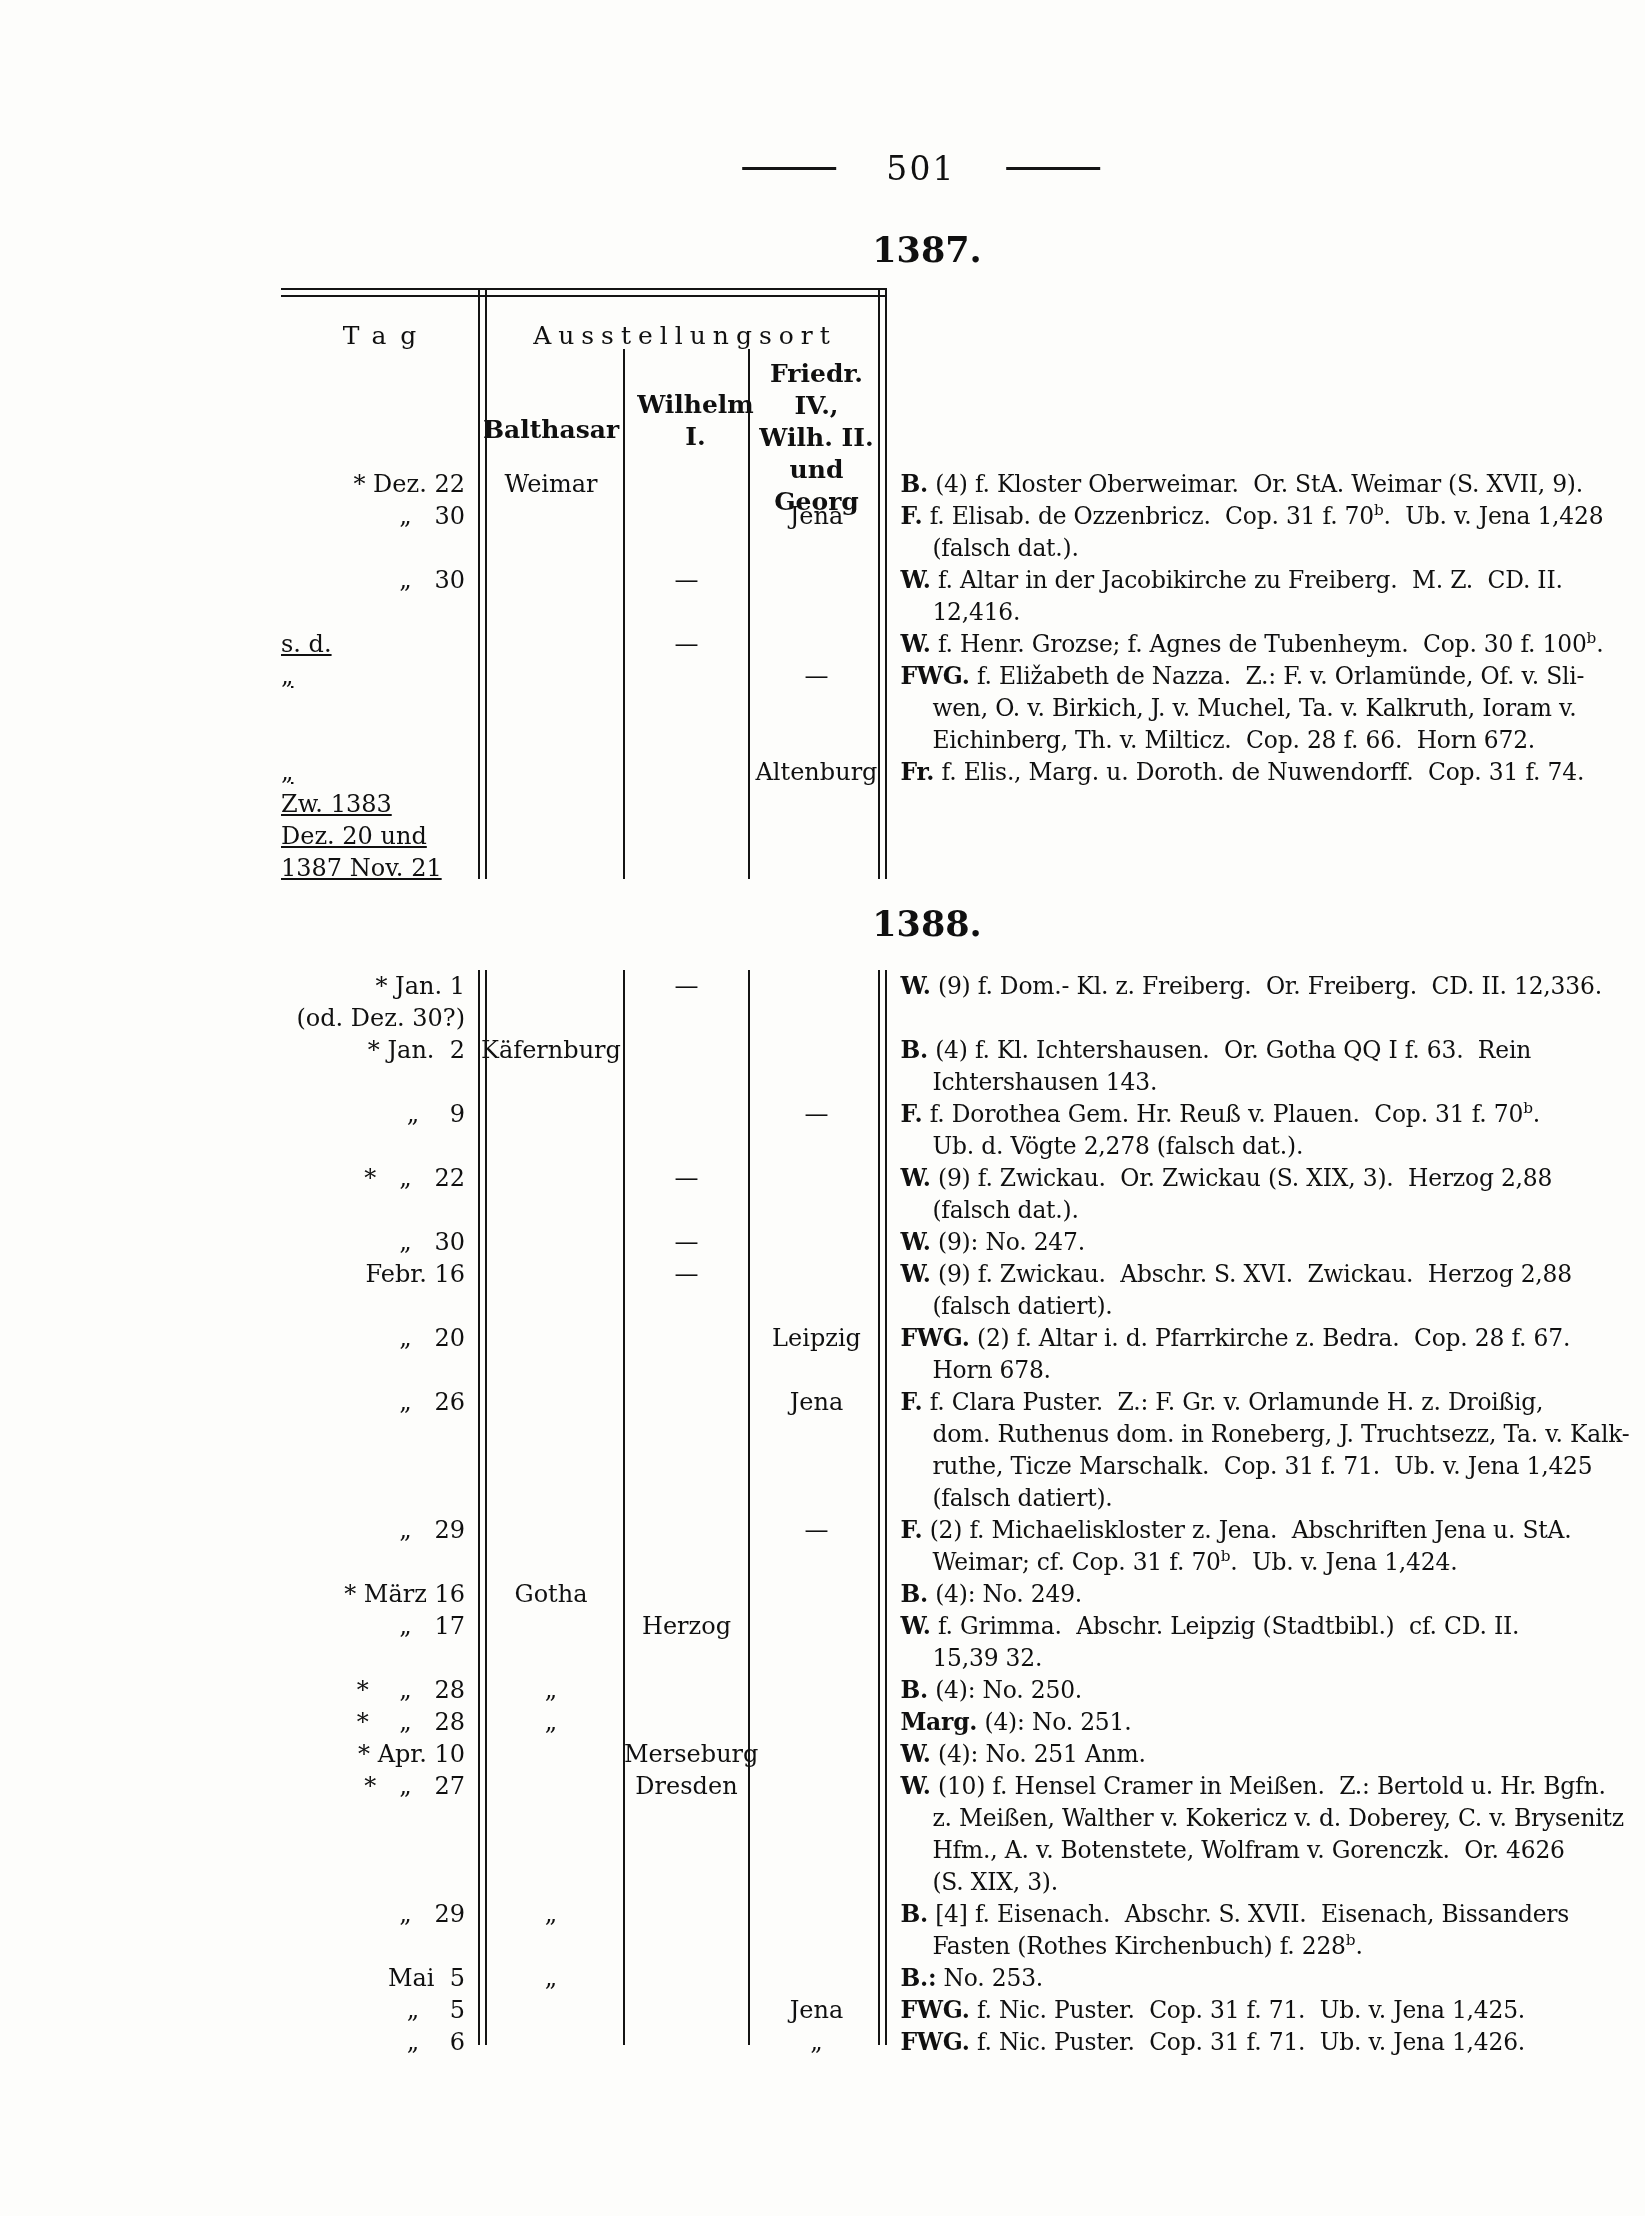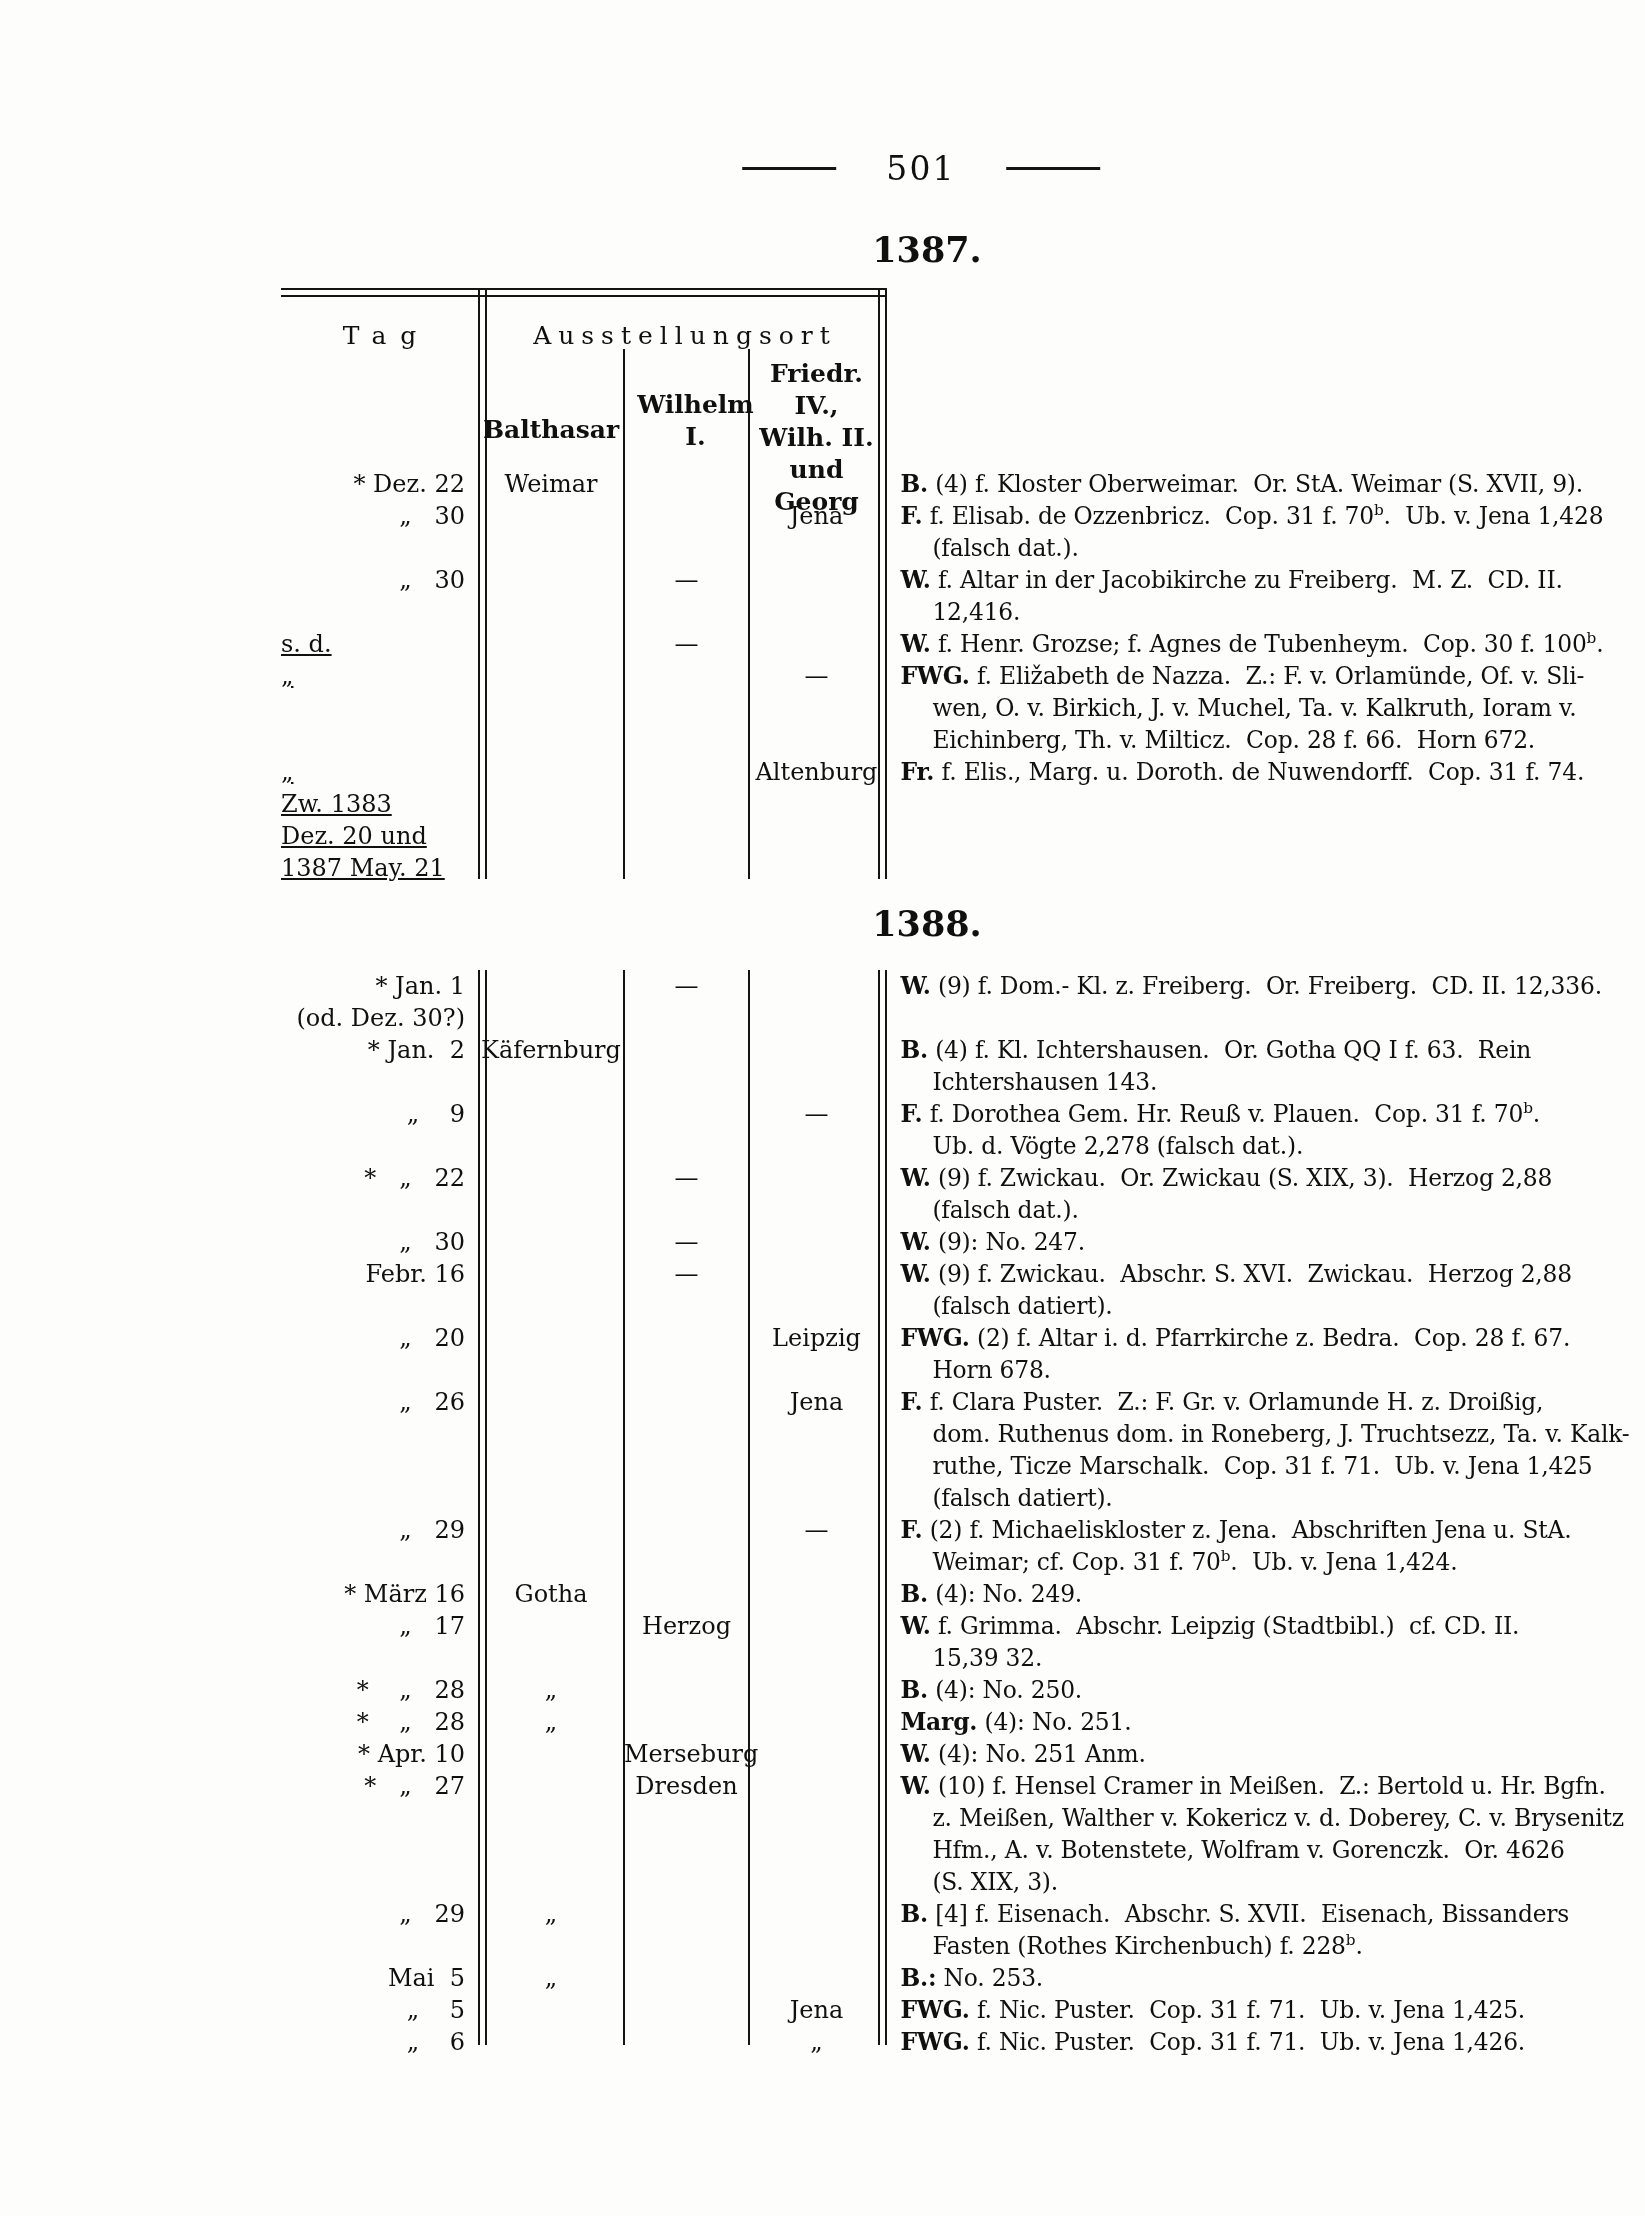--- a/index.html
+++ b/index.html
@@ -184,21 +184,21 @@
             <div class="pline">Altenburg</div>
           </div>
           <div class="cell entry-cell">
             <div class="eline"><span class="lead">Fr.</span> f. Elis., Marg. u. Doroth. de Nuwendorff.  Cop. 31 f. 74.</div>
           </div>
         </div>
         <div class="row">
           <div class="cell date-cell center">
             <div class="dline">Zw. 1383</div>
             <div class="dline">Dez. 20 und</div>
-            <div class="dline">1387 May. 21</div>
+            <div class="dline">1387 Nov. 21</div>
           </div>
           <div class="cell place-cell"></div>
           <div class="cell place-cell"></div>
           <div class="cell place-cell"></div>
         </div>
       </div>
   </div>
 
   <h2 class="year-heading yh-1388">1388.</h2>
 

